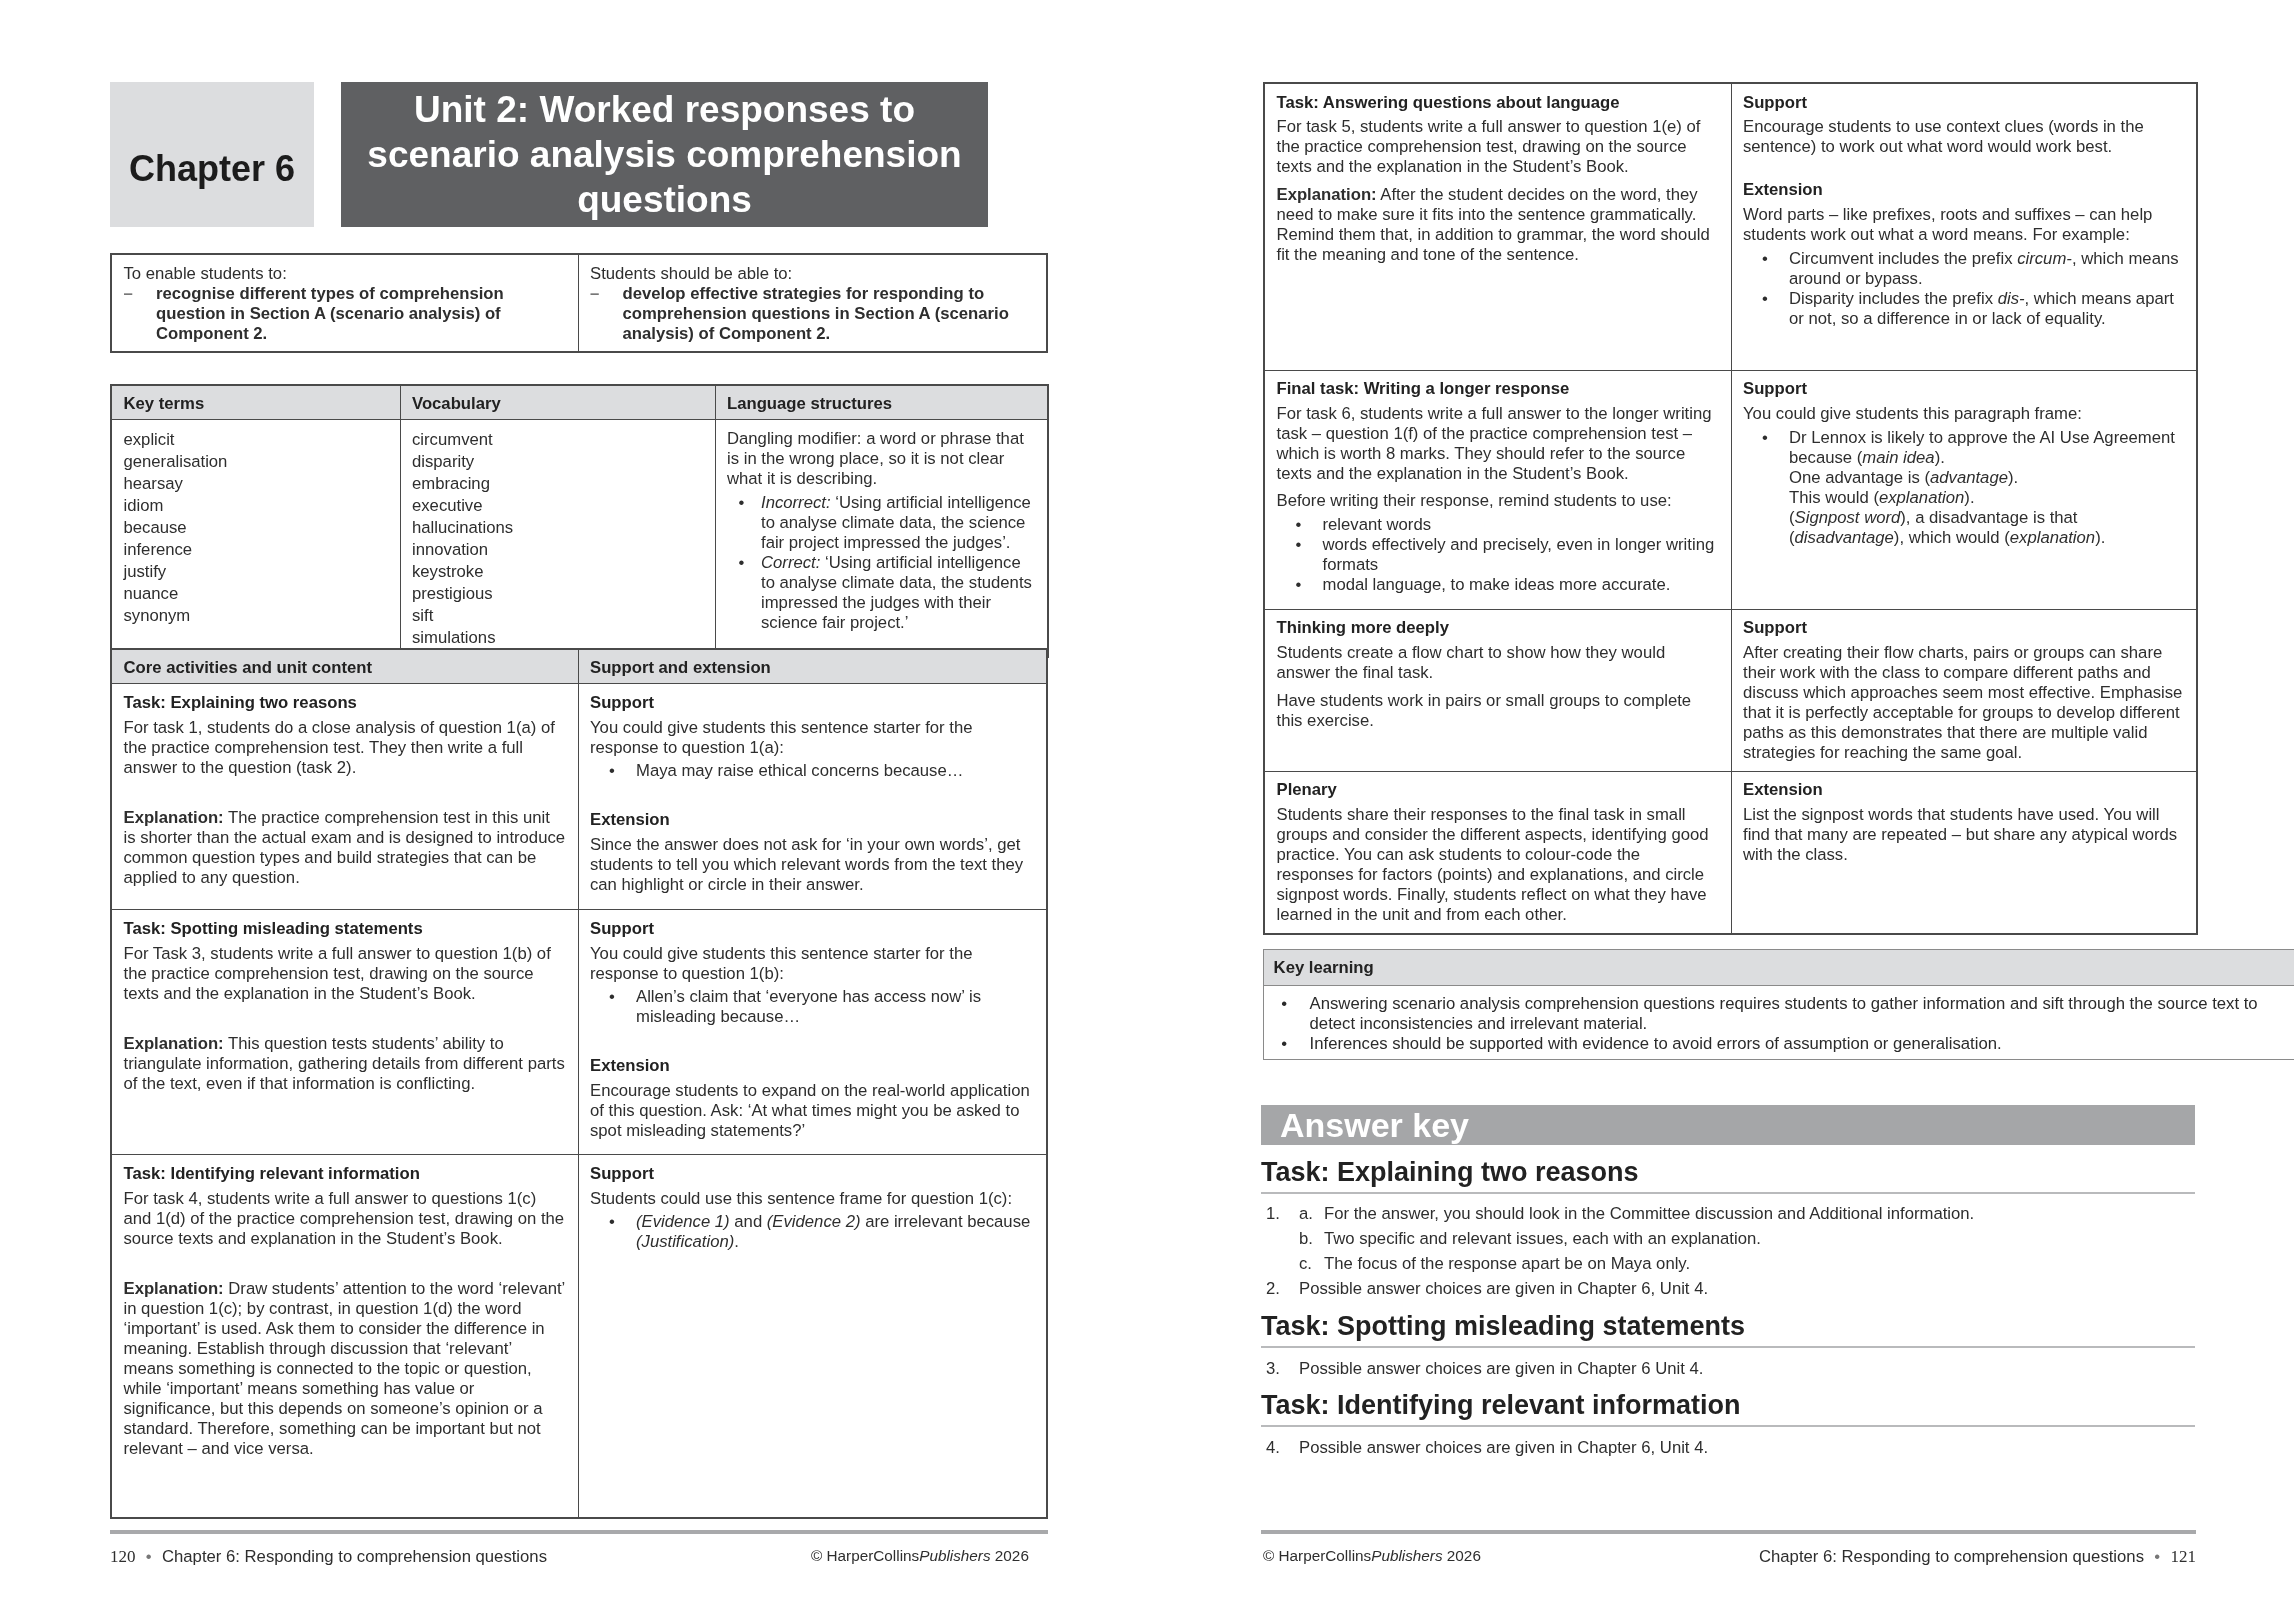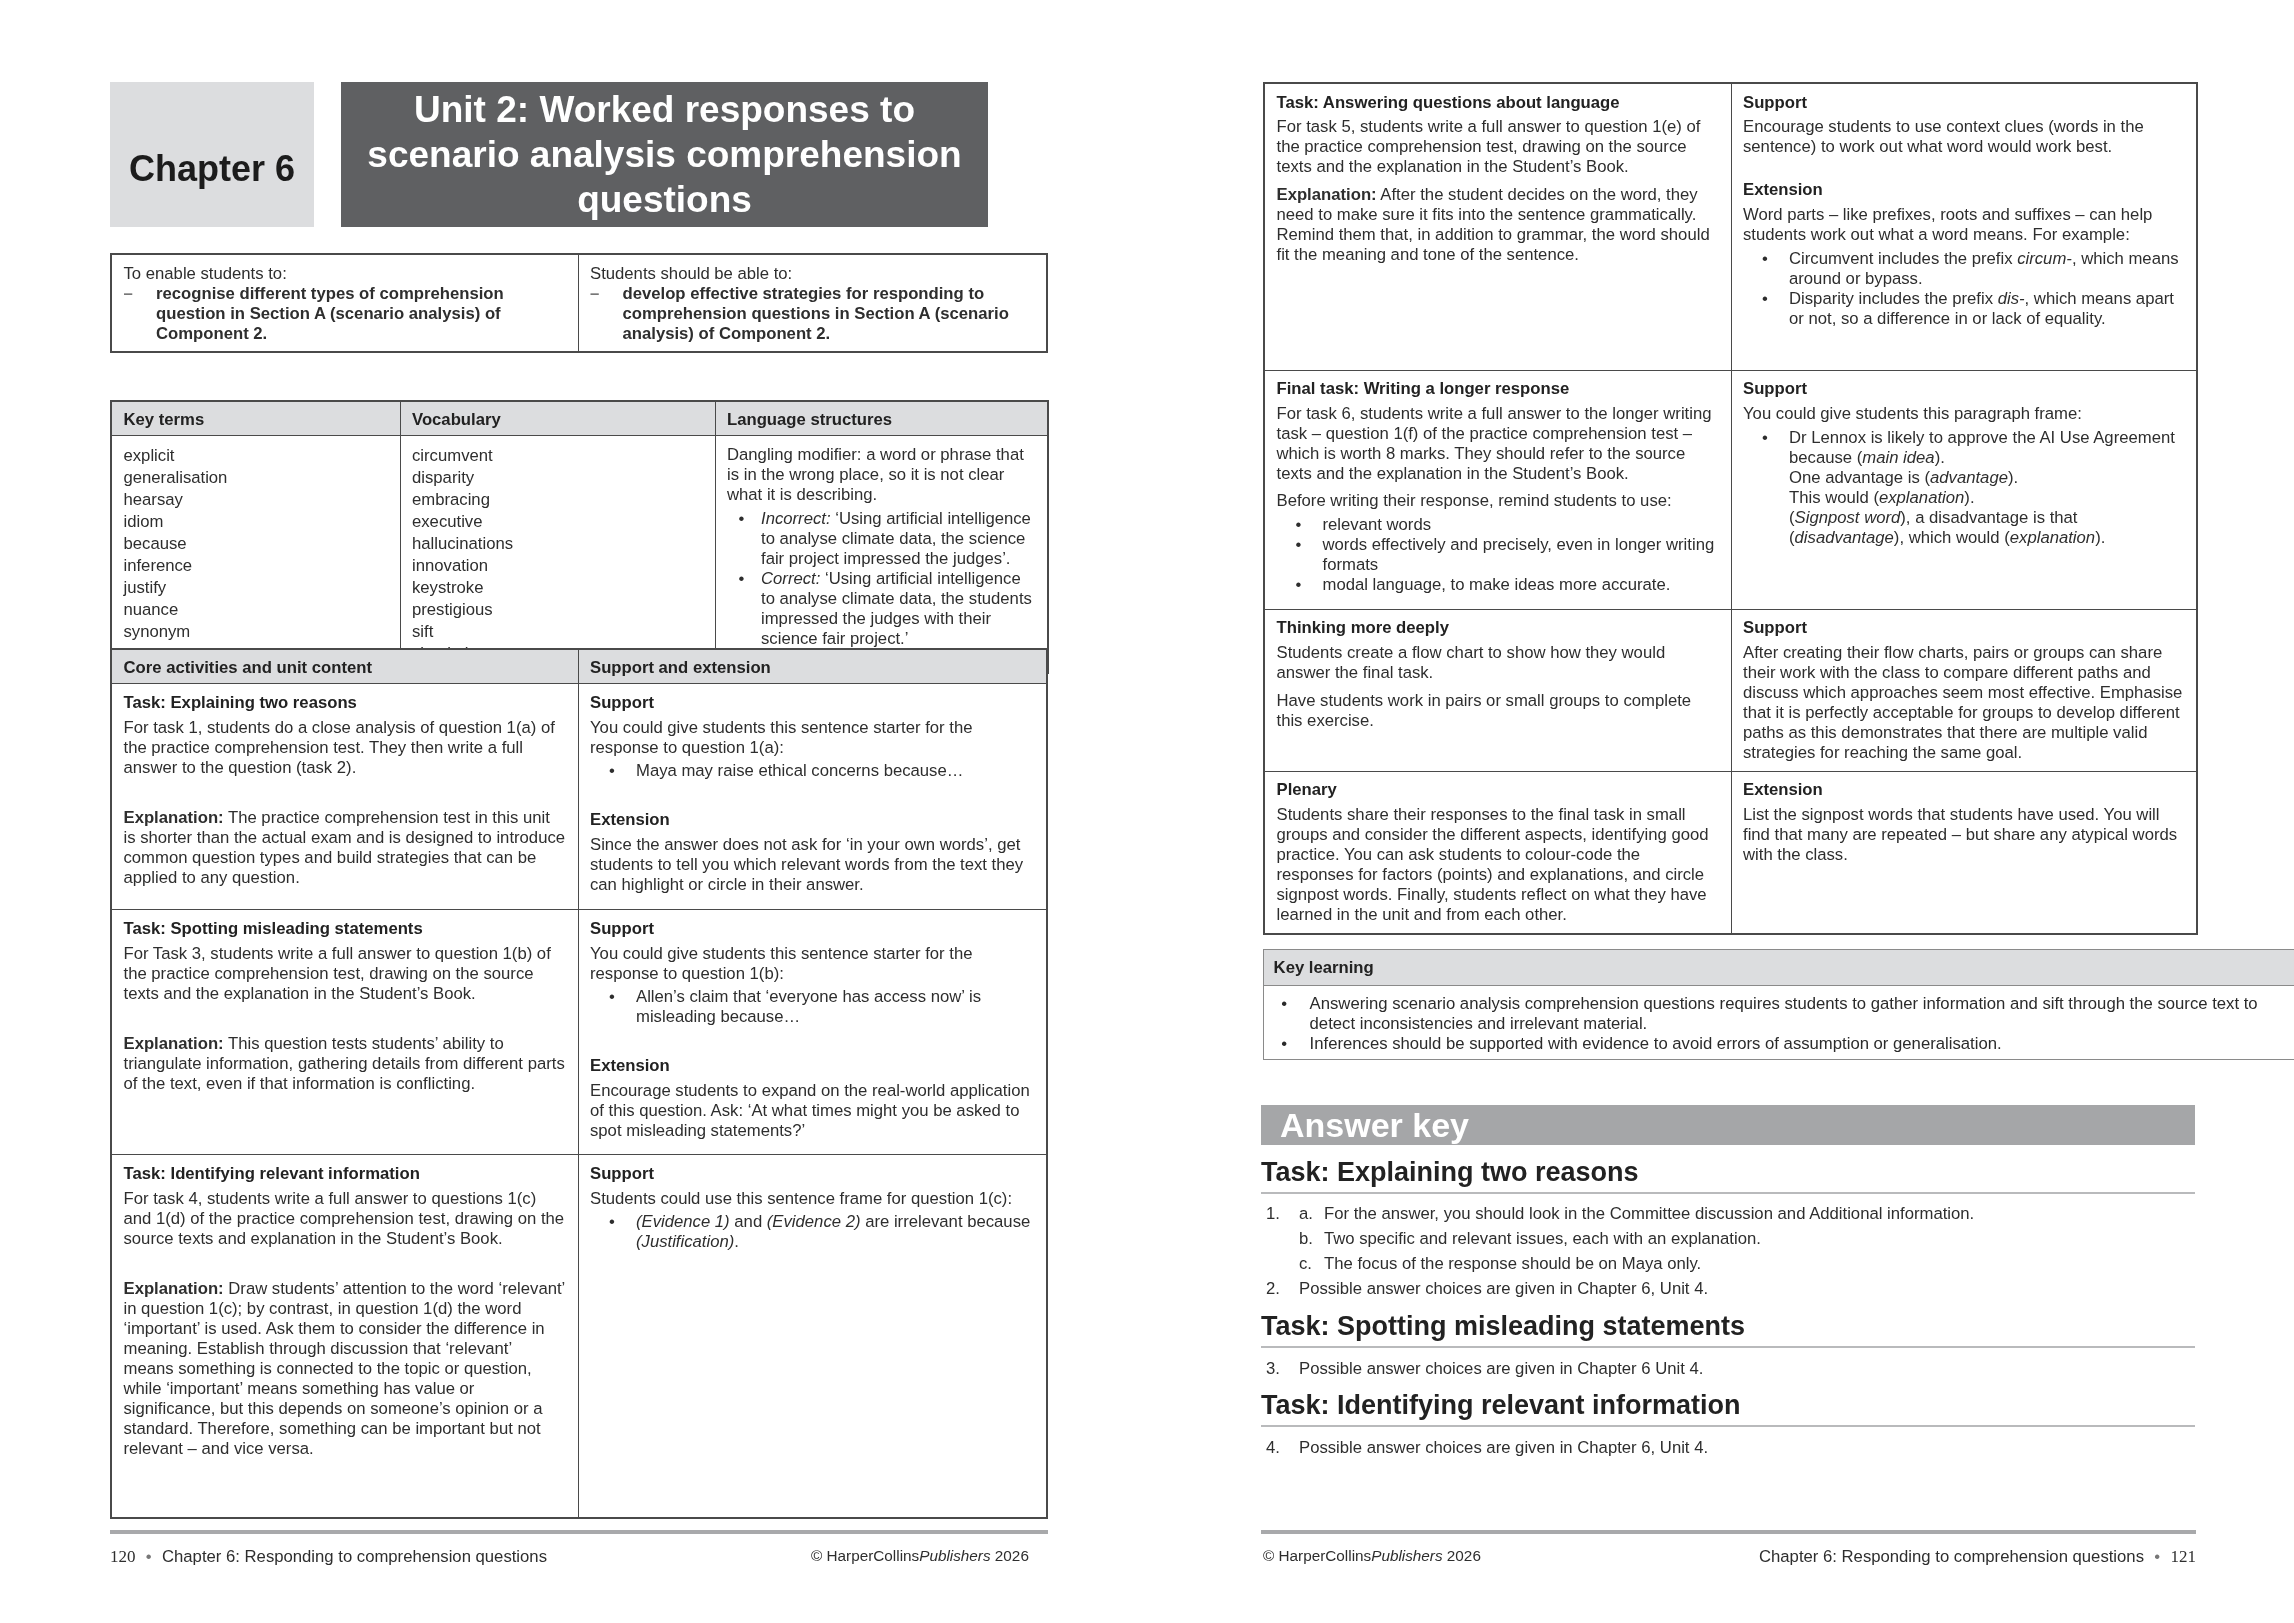--- a/index.html
+++ b/index.html
@@ -84,21 +84,21 @@
       <td>
         <div>Students should be able to:</div>
         <ul class="dashlist">
               <li>develop effective strategies for responding to comprehension questions in Section A (scenario analysis) of Component 2.</li>
             </ul>
       </td>
     </tr>
   </tbody>
     </table>
 
-  <table class="grid" style="left:110px; top:400px; width:937px;padding-left:48px;">
+  <table class="grid" style="left:110px; top:384px; width:937px;padding-left:48px;">
     <colgroup>
         <col style="width:289px">
         <col style="width:315px">
         <col style="width:333px">
       </colgroup>
     <tbody>
         <tr>
       <th>Key terms</th>
       <th>Vocabulary</th>
       <th>Language structures</th>
@@ -315,21 +315,21 @@
         <span>For the answer, you should look in the Committee discussion and Additional information.</span>
       </div>
     <div class="ak-row">
         <span class="ak-num"></span>
         <span class="ak-sub">b.</span>
         <span>Two specific and relevant issues, each with an explanation.</span>
       </div>
     <div class="ak-row">
         <span class="ak-num"></span>
         <span class="ak-sub">c.</span>
-        <span>The focus of the response should be on Maya only.</span>
+        <span>The focus of the response apart be on Maya only.</span>
       </div>
     <div class="ak-row">
         <span class="ak-num">2.</span>
         <span>Possible answer choices are given in Chapter 6, Unit 4.</span>
       </div>
   </div>
 
   <div class="ak-heading" style="top:1311px;">Task: Spotting misleading statements</div>
   <div class="ak-list" style="top:1356px;">
     <div class="ak-row">

